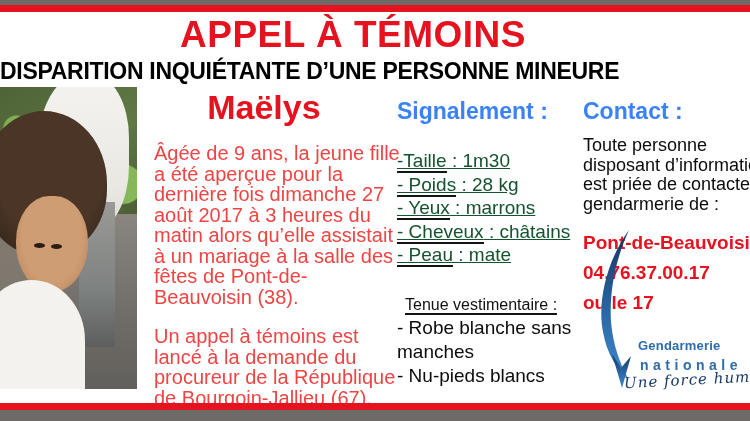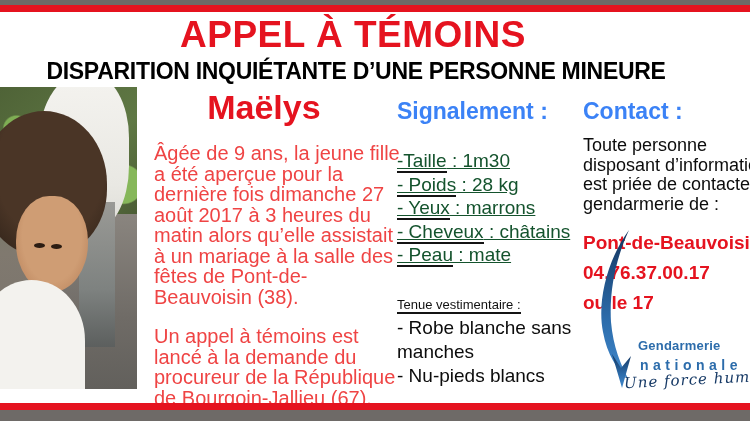--- a/index.html
+++ b/index.html
@@ -13,21 +13,21 @@
   .bar-top-red{top:5px;height:7px;background:var(--red);}
   .bar-bot-red{top:403px;height:7px;background:var(--red);}
   .bar-bot-gray{top:410px;height:11px;background:var(--gray);}
 
   
   .title{
     position:absolute;top:14px;left:0;width:706px;text-align:center;
     font-size:37px;font-weight:bold;color:var(--red);letter-spacing:0.5px;
   }
   .subtitle{
-    position:absolute;top:58px;left:0;width:712px;text-align:center;
+    position:absolute;top:58px;left:0;width:712px;text-align:left;
     font-size:23px;font-weight:bold;color:#000;letter-spacing:-0.3px;
   }
 
   
   .photo{
     position:absolute;left:0;top:87px;width:137px;height:302px;overflow:hidden;
     background:linear-gradient(180deg,#55663f 0%,#5d7347 18%,#6e7a60 32%,#80796f 55%,#76716b 100%);
   }
   .ph-foliage{position:absolute;left:0;top:0;width:100%;height:46%;
     background:
@@ -60,21 +60,21 @@
   .col-desc{position:absolute;left:148px;top:88px;width:252px;}
   .name{font-size:34px;font-weight:bold;color:var(--red);text-align:center;
     width:92%;margin:0 0 16px 0;}
   .desc{font-size:20px;line-height:20.5px;color:#ef4444;margin:0 0 19px 6px;}
 
   
   .col-sig{position:absolute;left:397px;top:98px;width:192px;}
   .h2{font-size:23px;font-weight:bold;color:#3b82f6;margin:0 0 24px 0;}
   .sig-item{font-size:19px;line-height:23.5px;color:#14532d;text-decoration:underline;}
   .ul2{border-bottom:2px solid #141414;padding-bottom:0px;}
-  .tenue-h{font-size:13px;line-height:23.5px;margin-top:26px;}
+  .tenue-h{font-size:16px;line-height:23.5px;margin-top:26px;margin-left:8px;}
   .tenue-item{font-size:19px;line-height:24px;color:#0c0c0c;}
 
   
   .col-contact{position:absolute;left:583px;top:98px;width:200px;}
   .contact-p{font-size:18px;line-height:19.5px;color:#0c0c0c;margin:11px 0 0 0;}
   .contact-red{font-size:19px;line-height:30px;font-weight:bold;color:var(--red);
     margin-top:14px;white-space:nowrap;}
 
   
   .logo{position:absolute;left:596px;top:228px;width:150px;height:168px;}

